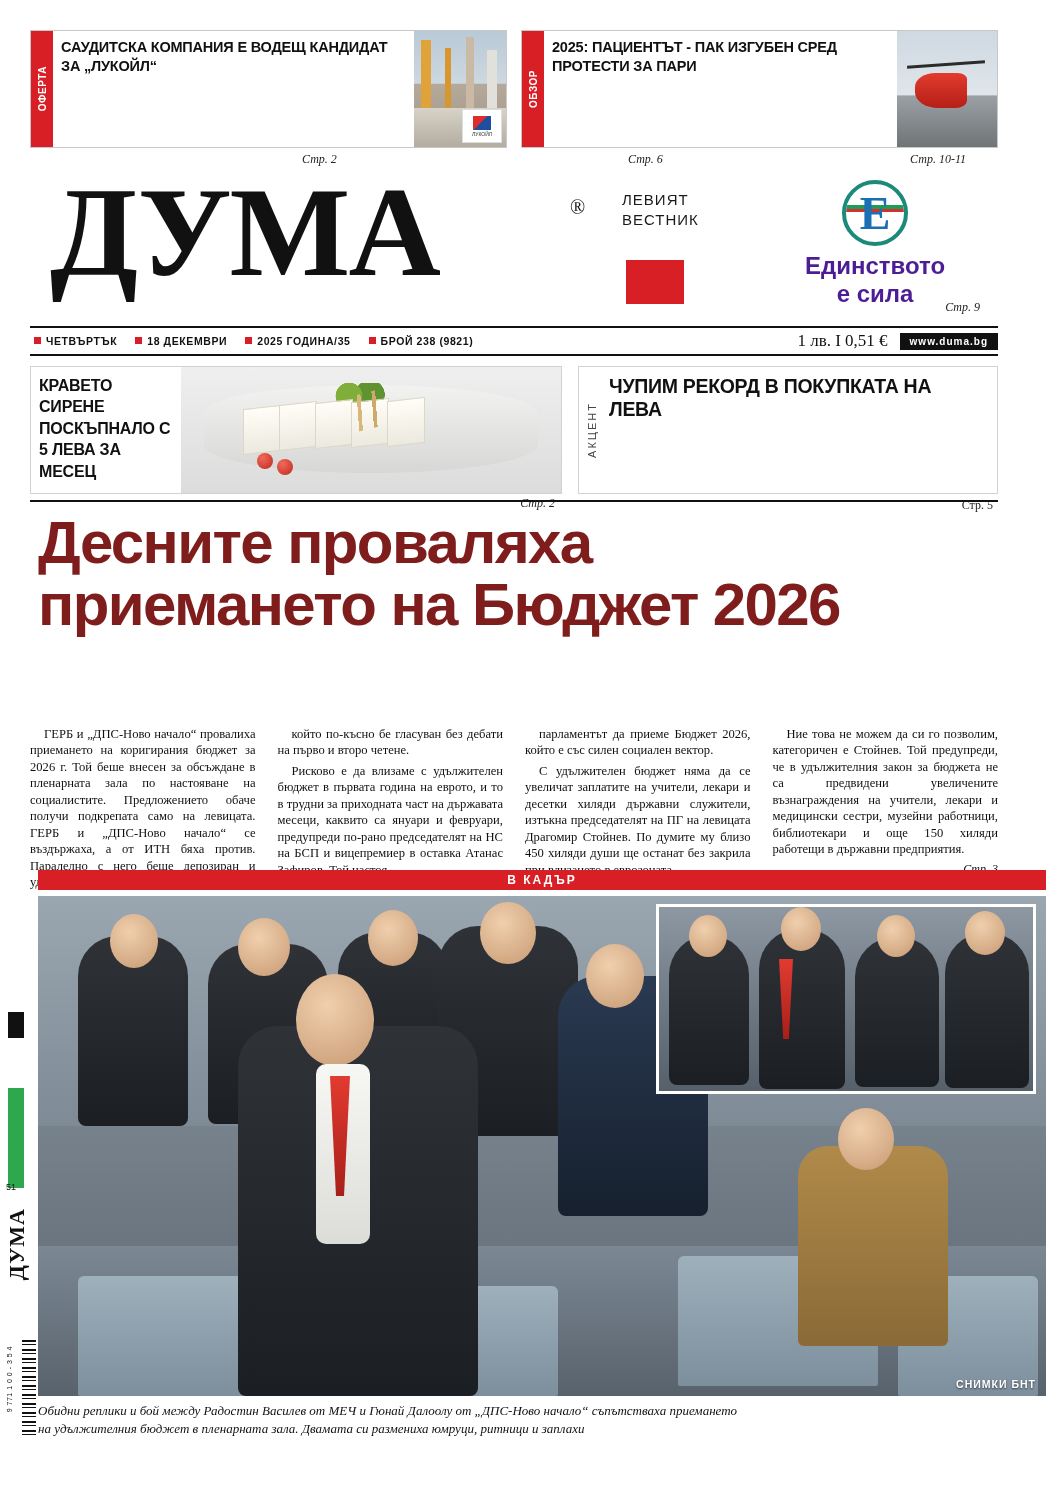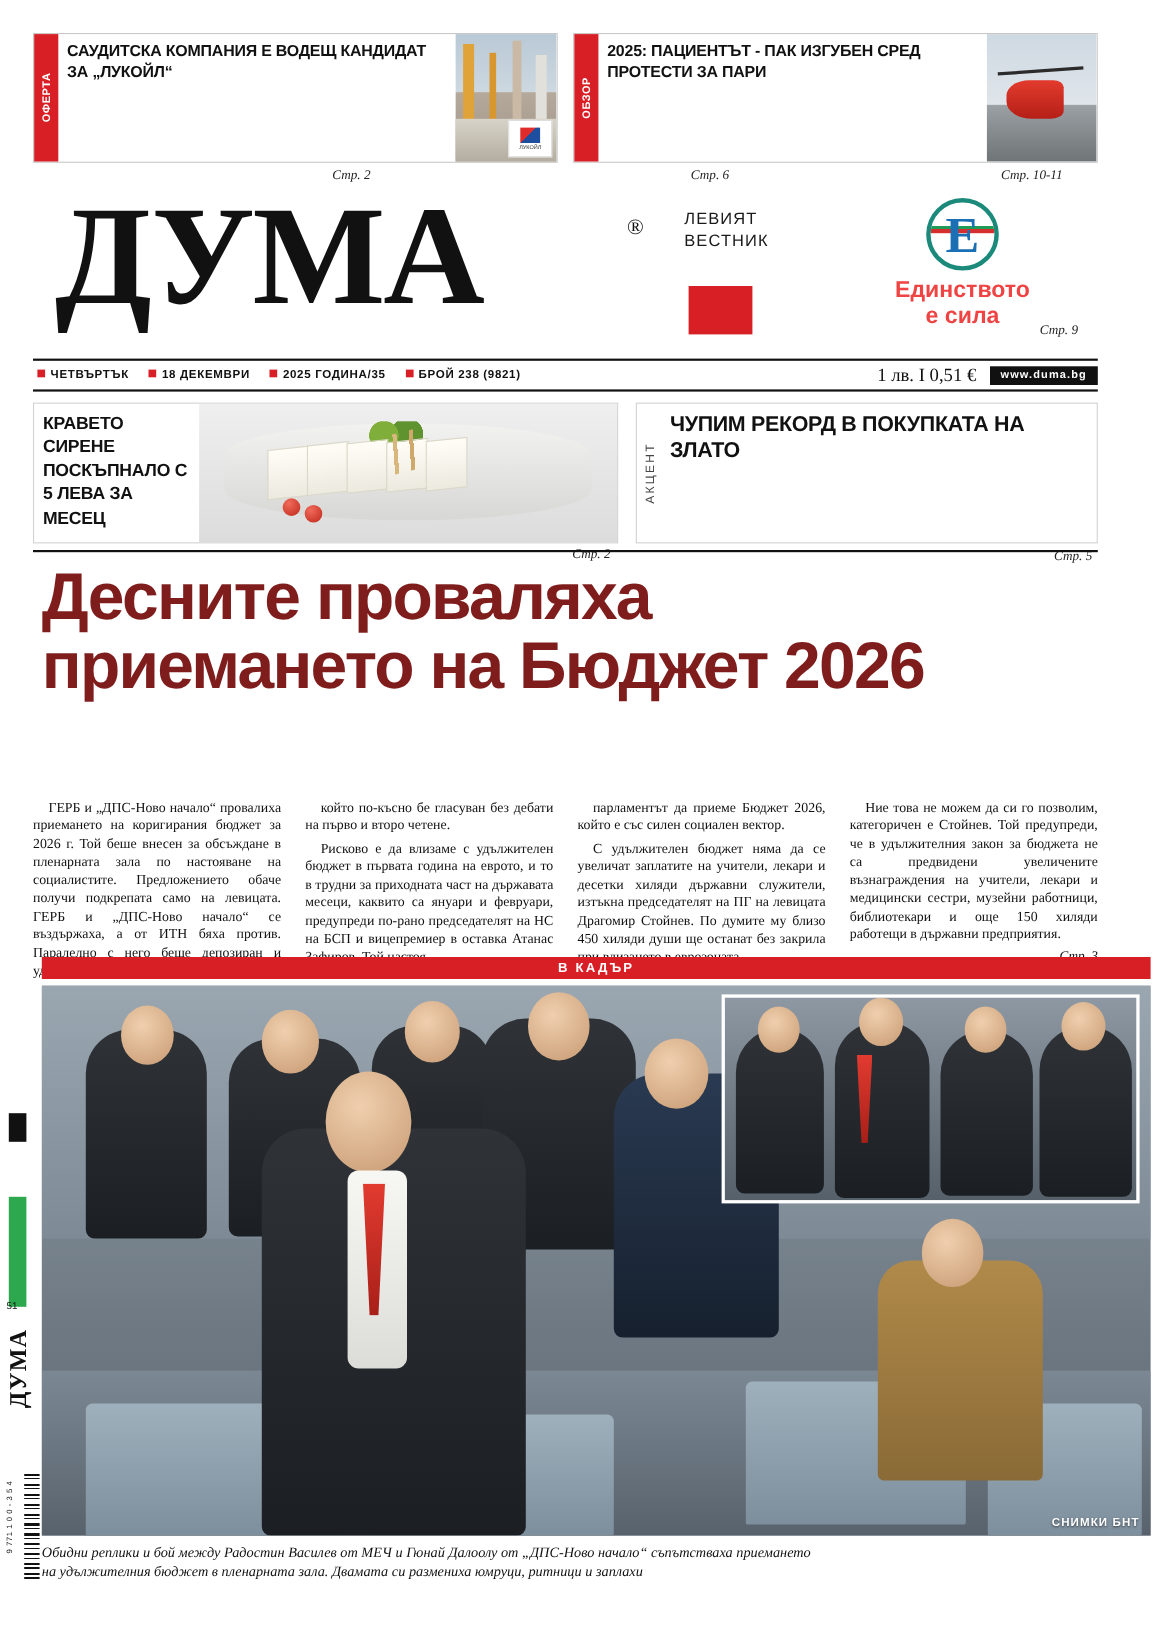--- a/index.html
+++ b/index.html
@@ -221,22 +221,22 @@
     position: absolute;
     left: 0; top: 0; width: 100%; height: 100%;
     font-family: "Liberation Serif", serif;
     font-weight: bold;
     font-size: 46px;
     color: #1b6fb5;
     display: flex; align-items: center; justify-content: center;
   }
   .unity-text {
     font-weight: bold;
-    font-size: 21px;
-    color: #ef4444;
+    font-size: 24px;
+    color: #4c1d95;
     line-height: 1.15;
   }
   .unity-page {
     position: absolute;
     right: 0; bottom: -8px;
     font-family: "Liberation Serif", serif;
     font-style: italic;
     font-size: 12px;
     color: #222;
   }
@@ -386,21 +386,20 @@
     font-style: italic;
     font-size: 13.2px;
     line-height: 1.45;
     color: #1a1a1a;
     text-align: justify;
   }
   .accent-page {
     position: absolute;
     right: 4px; bottom: -20px;
     font-family: "Liberation Serif", serif;
-    font-style: italic;
     font-size: 12px;
     color: #222;
   }
 
   
   .rule-top {
     position: absolute;
     left: 30px; top: 500px;
     width: 968px; height: 2px;
     background: #111;
@@ -674,21 +673,21 @@
         <div class="tomato t2"></div>
       </div>
       <div class="cheese-page">Стр. 2</div>
     </div>
 
     <div class="accent-box">
       <div class="accent-tag">
         <span>АКЦЕНТ</span>
       </div>
       <div class="accent-body">
-        <div class="accent-head">ЧУПИМ РЕКОРД В ПОКУПКАТА НА ЗЛАТО</div>
+        <div class="accent-head">ЧУПИМ РЕКОРД В ПОКУПКАТА НА ЛЕВА</div>
       </div>
       <div class="accent-page">Стр. 5</div>
     </div>
   </div>
 
   <div class="rule-top"></div>
   <div class="headline">
     <div>Десните проваляха</div>
     <div>приемането на Бюджет 2026</div>
   </div>

